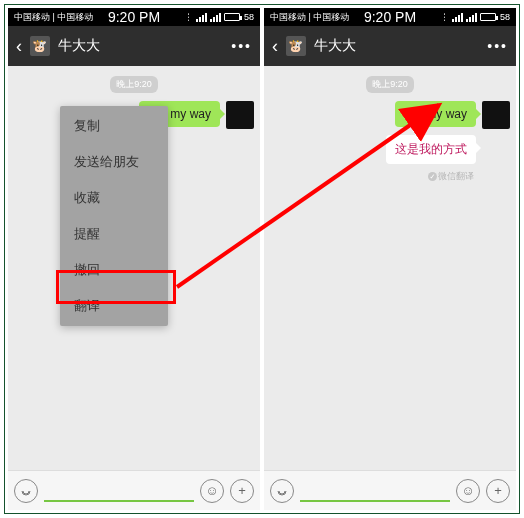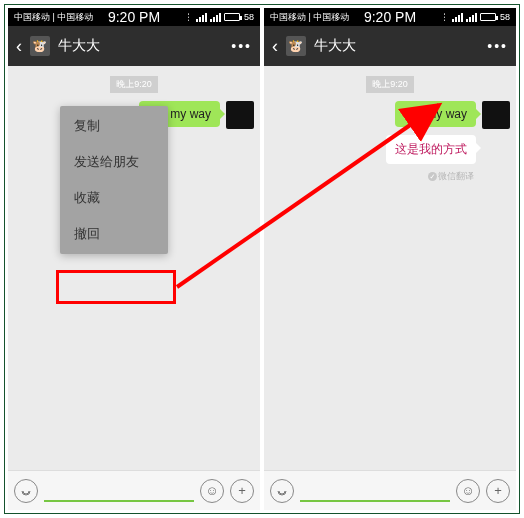--- a/index.html
+++ b/index.html
@@ -45,21 +45,21 @@
     width: 20px; height: 20px; background: #555; border-radius: 2px;
     display:flex;align-items:center;justify-content:center;font-size:12px;
   }
   .title { font-size: 14px; flex: 1; font-family: Liberation Serif, serif; }
   .dots { letter-spacing: 2px; font-size: 14px; }
   
   .chat { flex: 1; position: relative; padding-top: 10px; }
   .timebadge {
     display: block; width: fit-content; margin: 0 auto 8px;
     background: #cfcfcf; color: #fff; font-size: 9px;
-    padding: 2px 6px; border-radius: 0;
+    padding: 2px 6px; border-radius: 6px;
   }
   .msgrow { display: flex; justify-content: flex-end; align-items: flex-start; padding: 0 6px 6px; gap: 6px; }
   .bubble-green {
     background: #9fe658; color: #222; font-size: 12px;
     padding: 6px 9px; border-radius: 4px; position: relative;
   }
   .bubble-green::after {
     content:""; position:absolute; right:-5px; top:8px;
     border: 5px solid transparent; border-left-color:#9fe658; border-right:0;
   }
@@ -146,21 +146,23 @@
     <div class="chat">
       <span class="timebadge">晚上9:20</span>
       <div class="msgrow">
         <div class="bubble-green">this my way</div>
         <div class="avatar"></div>
       </div>
       <div class="menu">
         <div class="menu-item">复制</div>
         <div class="menu-item">发送给朋友</div>
         <div class="menu-item">收藏</div>
+        <div class="menu-item">提醒</div>
         <div class="menu-item">撤回</div>
+        <div class="menu-item">翻译</div>
       </div>
     </div>
     <div class="inputbar">
       <span class="circ">
         <svg width="12" height="12" viewBox="0 0 24 24" fill="none" stroke="#777" stroke-width="2">
             <path d="M4 12a8 8 0 0 0 16 0"></path>
             <path d="M6 12a6 6 0 0 0 12 0"></path>
           </svg>
       </span>
       <div class="textline"></div>

